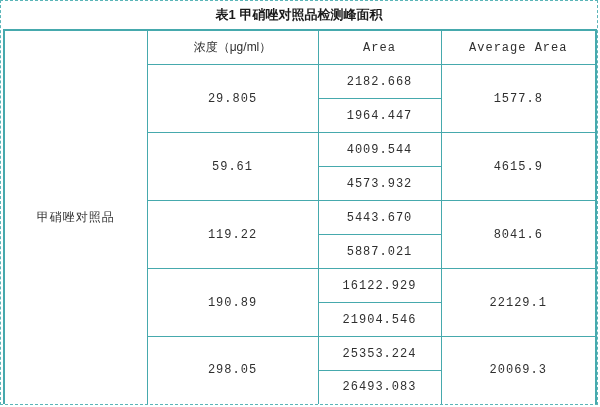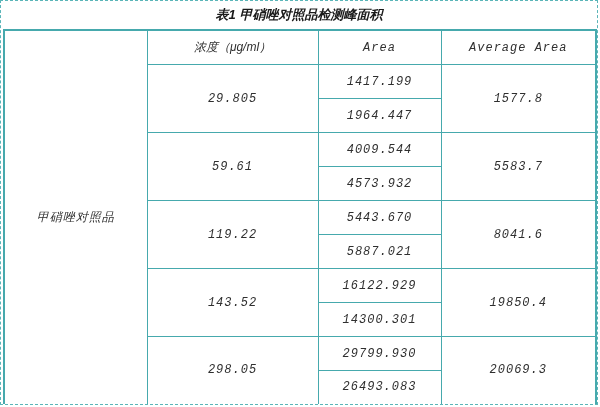--- a/index.html
+++ b/index.html
@@ -9,21 +9,20 @@
   }
   .page {
     position: relative;
     width: 596px;
     height: 403px;
     border: 1px dashed #5ab5b8;
     background: #ffffff;
     font-family: "Liberation Sans", sans-serif;
     color: #333333;
     overflow: hidden;
-    font-style: italic;
   }
   .caption {
     height: 28px;
     line-height: 28px;
     text-align: center;
     font-size: 13px;
     font-weight: bold;
     color: #1a1a1a;
     font-family: "Liberation Sans", sans-serif;
   }
@@ -78,57 +77,57 @@
     <tbody>
       <tr class="header-row">
         <td rowspan="11" class="row-label">甲硝唑对照品</td>
         <td class="hdr-cn">浓度（μg/ml）</td>
         <td class="mono">Area</td>
         <td class="mono">Average Area</td>
       </tr>
 
       <tr class="data-row">
         <td rowspan="2" class="mono">29.805</td>
-        <td class="mono">1417.199</td>
+        <td class="mono">2182.668</td>
         <td rowspan="2" class="mono">1577.8</td>
       </tr>
       <tr class="data-row">
         <td class="mono">1964.447</td>
       </tr>
 
       <tr class="data-row">
         <td rowspan="2" class="mono">59.61</td>
         <td class="mono">4009.544</td>
-        <td rowspan="2" class="mono">5583.7</td>
+        <td rowspan="2" class="mono">4615.9</td>
       </tr>
       <tr class="data-row">
         <td class="mono">4573.932</td>
       </tr>
 
       <tr class="data-row">
         <td rowspan="2" class="mono">119.22</td>
         <td class="mono">5443.670</td>
         <td rowspan="2" class="mono">8041.6</td>
       </tr>
       <tr class="data-row">
         <td class="mono">5887.021</td>
       </tr>
 
       <tr class="data-row">
-        <td rowspan="2" class="mono">143.52</td>
+        <td rowspan="2" class="mono">190.89</td>
         <td class="mono">16122.929</td>
-        <td rowspan="2" class="mono">19850.4</td>
+        <td rowspan="2" class="mono">22129.1</td>
       </tr>
       <tr class="data-row">
-        <td class="mono">14300.301</td>
+        <td class="mono">21904.546</td>
       </tr>
 
       <tr class="data-row">
         <td rowspan="2" class="mono">298.05</td>
-        <td class="mono">29799.930</td>
+        <td class="mono">25353.224</td>
         <td rowspan="2" class="mono">20069.3</td>
       </tr>
       <tr class="data-row">
         <td class="mono">26493.083</td>
       </tr>
     </tbody>
   </table>
 </div>
 
 </body></html>

